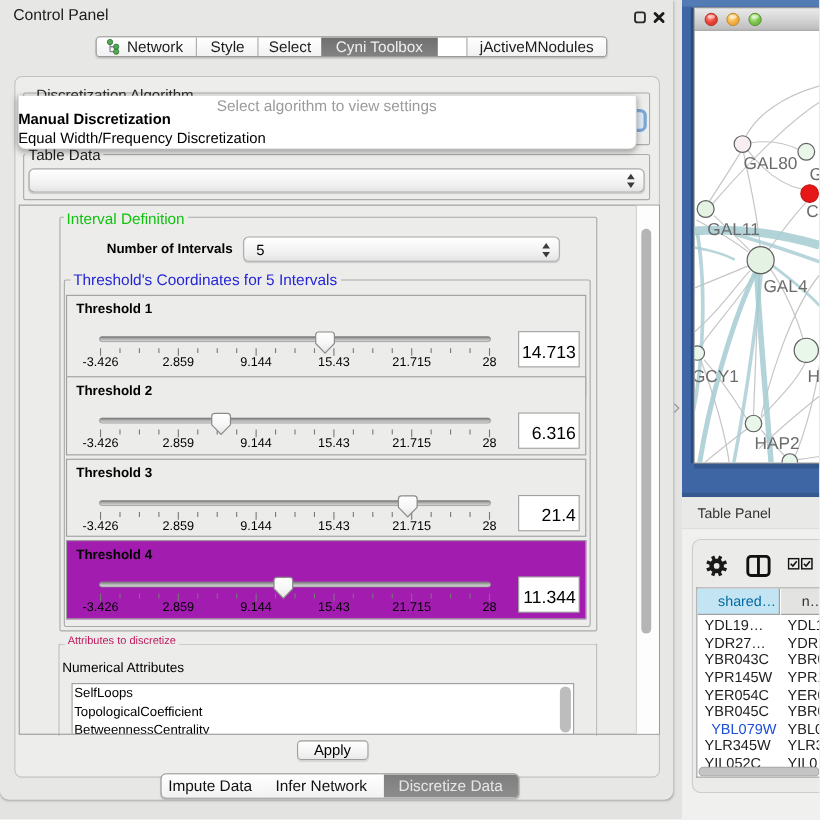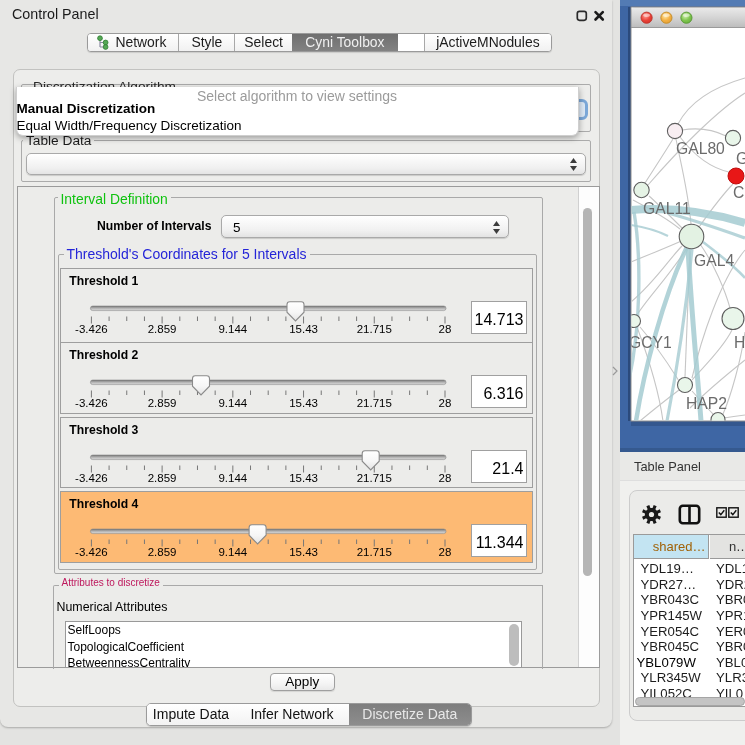--- a/index.html
+++ b/index.html
@@ -145,21 +145,21 @@
         <text x="242.6" y="63.5" font-family="Liberation Sans" font-size="11.5" fill="#000" text-anchor="middle">15.43</text>
         <text x="313.3" y="63.5" font-family="Liberation Sans" font-size="11.5" fill="#000" text-anchor="middle">21.715</text>
         <text x="384.0" y="63.5" font-family="Liberation Sans" font-size="11.5" fill="#000" text-anchor="middle">28</text>
         <g transform="translate(309.7,0)">
           <path d="M-8.5 35.6 Q-8.5 32.8 -5.7 32.8 L5.7 32.8 Q8.5 32.8 8.5 35.6 L8.5 43.2 L0 52 L-8.5 43.2 Z" fill="url(#thg)" stroke="#8a8a8a" stroke-width="1.1"></path>
         </g>
         <rect x="410.5" y="32.5" width="55" height="32" fill="#ffffff" stroke="#a0a0a0" stroke-width="1"></rect>
         <text x="462.5" y="56" font-family="Liberation Sans" font-size="16" fill="#000" text-anchor="end">21.4</text>
       </svg>
     </div>
-<div class="abs" style="left:60px;top:491.3px;width:472.5px;height:71.5px;background:#fdba74;border:1px solid #9e9e9e;z-index:1;">
+<div class="abs" style="left:60px;top:491.3px;width:472.5px;height:71.5px;background:#a21caf;border:1px solid #9e9e9e;z-index:1;">
       <svg width="470" height="69" viewBox="0 0 470 69" style="position:absolute;left:0;top:0;">
         <text x="8.3" y="16" font-family="Liberation Sans" font-size="12.2" font-weight="bold" fill="#000">Threshold 4</text>
         <rect x="29.4" y="37" width="355.6" height="4.6" rx="2.3" fill="url(#tg)" stroke="#8b8b8b" stroke-width="0.6"></rect>
         <path d="M30.40 47.5 V54.5 M48.08 47.5 V52 M65.76 47.5 V52 M83.44 47.5 V52 M101.12 47.5 V54.5 M118.80 47.5 V52 M136.48 47.5 V52 M154.16 47.5 V52 M171.84 47.5 V54.5 M189.52 47.5 V52 M207.20 47.5 V52 M224.88 47.5 V52 M242.56 47.5 V54.5 M260.24 47.5 V52 M277.92 47.5 V52 M295.60 47.5 V52 M313.28 47.5 V54.5 M330.96 47.5 V52 M348.64 47.5 V52 M366.32 47.5 V52 M384.00 47.5 V54.5" stroke="#777" stroke-width="1"></path>
         <text x="30.4" y="63.5" font-family="Liberation Sans" font-size="11.5" fill="#000" text-anchor="middle">-3.426</text>
         <text x="101.1" y="63.5" font-family="Liberation Sans" font-size="11.5" fill="#000" text-anchor="middle">2.859</text>
         <text x="171.8" y="63.5" font-family="Liberation Sans" font-size="11.5" fill="#000" text-anchor="middle">9.144</text>
         <text x="242.6" y="63.5" font-family="Liberation Sans" font-size="11.5" fill="#000" text-anchor="middle">15.43</text>
         <text x="313.3" y="63.5" font-family="Liberation Sans" font-size="11.5" fill="#000" text-anchor="middle">21.715</text>
         <text x="384.0" y="63.5" font-family="Liberation Sans" font-size="11.5" fill="#000" text-anchor="middle">28</text>
@@ -271,35 +271,35 @@
     </svg>
 <svg class="abs" style="left:715.5px;top:507px" width="11" height="11" viewBox="0 0 11 11">
       <rect x="0.8" y="0.8" width="9.4" height="9.4" fill="none" stroke="#111" stroke-width="1.4"></rect>
       <path d="M2.8 5.5 L4.8 7.6 L8.3 3.2" fill="none" stroke="#111" stroke-width="1.4"></path>
     </svg>
 <svg class="abs" style="left:728px;top:507px" width="11" height="11" viewBox="0 0 11 11">
       <rect x="0.8" y="0.8" width="9.4" height="9.4" fill="none" stroke="#111" stroke-width="1.4"></rect>
       <path d="M2.8 5.5 L4.8 7.6 L8.3 3.2" fill="none" stroke="#111" stroke-width="1.4"></path>
     </svg>
 <div class="abs" style="left:632.5px;top:533.5px;width:112.5px;height:173.5px;background:#ffffff;border:1px solid #9a9a9a;border-right:none;overflow:hidden;">
-<div style="position:absolute;left:0;top:0;width:75px;height:24px;background:#c3e4f2;border-right:1px solid #9a9a9a;border-bottom:1px solid #9a9a9a;display:flex;align-items:center;justify-content:flex-end;padding-right:2px;font-size:13px;color:#a16207;">shared…</div>
+<div style="position:absolute;left:0;top:0;width:75px;height:24px;background:#c3e4f2;border-right:1px solid #9a9a9a;border-bottom:1px solid #9a9a9a;display:flex;align-items:center;justify-content:flex-end;padding-right:2px;font-size:13px;color:#0369a1;">shared…</div>
 <div style="position:absolute;left:76px;top:0;width:60px;height:24px;background:#e3e3e1;border-right:1px solid #9a9a9a;border-bottom:1px solid #9a9a9a;display:flex;align-items:center;justify-content:center;font-size:13px;color:#333;">n…</div>
 <div style="position:absolute;left:7px;top:26.8px;font-size:13.2px;color:#1d1d1d;">YDL19…</div>
 <div style="position:absolute;left:82.5px;top:26.8px;font-size:13.2px;color:#1d1d1d;">YDL1</div>
 <div style="position:absolute;left:7px;top:42.4px;font-size:13.2px;color:#1d1d1d;">YDR27…</div>
 <div style="position:absolute;left:82.5px;top:42.4px;font-size:13.2px;color:#1d1d1d;">YDR2</div>
 <div style="position:absolute;left:7px;top:57.9px;font-size:13.2px;color:#1d1d1d;">YBR043C</div>
 <div style="position:absolute;left:82.5px;top:57.9px;font-size:13.2px;color:#1d1d1d;">YBR0</div>
 <div style="position:absolute;left:7px;top:73.5px;font-size:13.2px;color:#1d1d1d;">YPR145W</div>
 <div style="position:absolute;left:82.5px;top:73.5px;font-size:13.2px;color:#1d1d1d;">YPR1</div>
 <div style="position:absolute;left:7px;top:89.0px;font-size:13.2px;color:#1d1d1d;">YER054C</div>
 <div style="position:absolute;left:82.5px;top:89.0px;font-size:13.2px;color:#1d1d1d;">YER0</div>
 <div style="position:absolute;left:7px;top:104.5px;font-size:13.2px;color:#1d1d1d;">YBR045C</div>
 <div style="position:absolute;left:82.5px;top:104.5px;font-size:13.2px;color:#1d1d1d;">YBR0</div>
-<div style="position:absolute;left:3px;top:120.1px;font-size:13.2px;color:#000000;">YBL079W</div>
+<div style="position:absolute;left:13px;top:120.1px;font-size:13.2px;color:#1d4ed8;">YBL079W</div>
 <div style="position:absolute;left:82.5px;top:120.1px;font-size:13.2px;color:#1d1d1d;">YBL0</div>
 <div style="position:absolute;left:7px;top:135.7px;font-size:13.2px;color:#1d1d1d;">YLR345W</div>
 <div style="position:absolute;left:82.5px;top:135.7px;font-size:13.2px;color:#1d1d1d;">YLR3</div>
 <div style="position:absolute;left:7px;top:151.2px;font-size:13.2px;color:#1d1d1d;">YIL052C</div>
 <div style="position:absolute;left:82.5px;top:151.2px;font-size:13.2px;color:#1d1d1d;">YIL0</div>
 <div style="position:absolute;left:1px;top:162px;width:110px;height:9px;background:#c4c4c4;border:1px solid #a5a5a5;border-radius:5px;"></div>
 </div>
 <svg class="abs" style="left:611px;top:366px" width="8" height="10" viewBox="0 0 8 10">
       <path d="M2 1 L6 5 L2 9" fill="none" stroke="#9a9a9a" stroke-width="1.2"></path>
     </svg>

